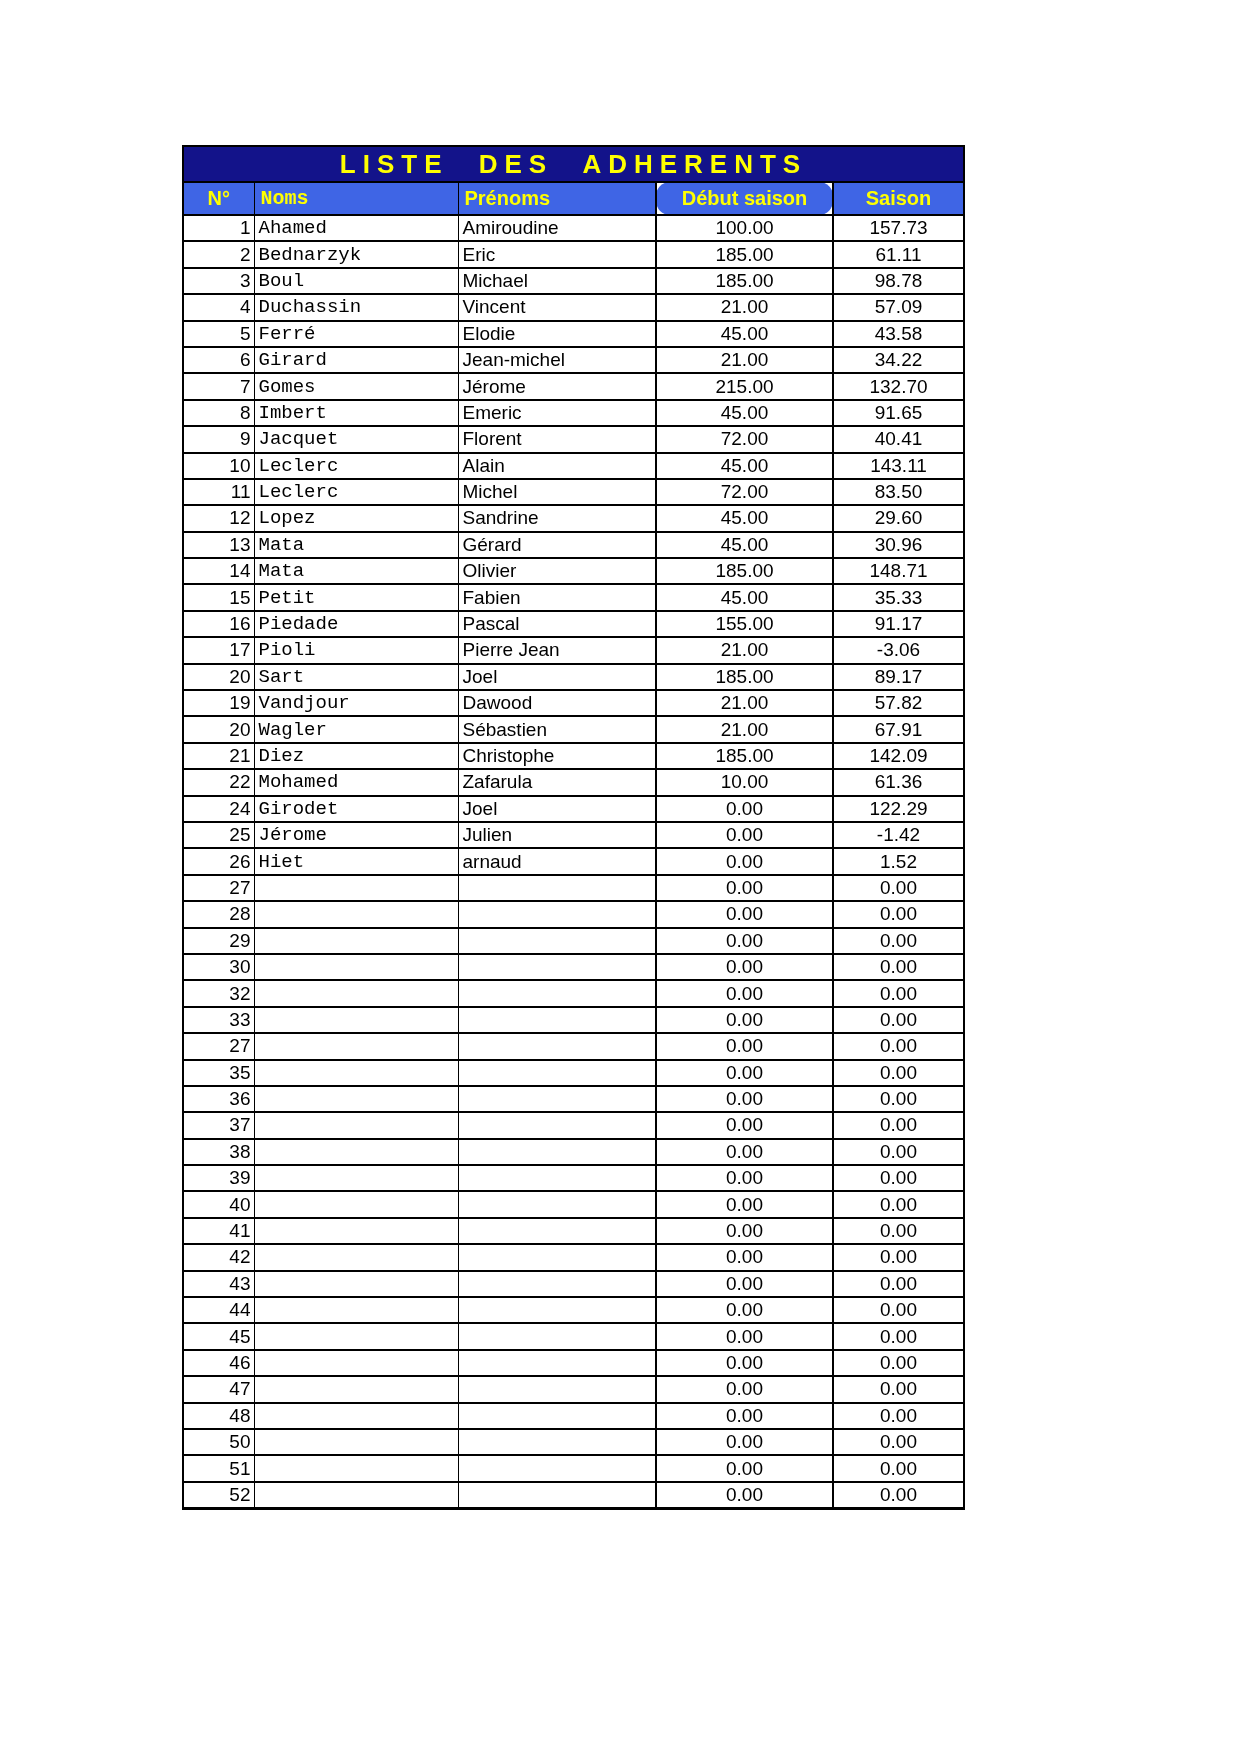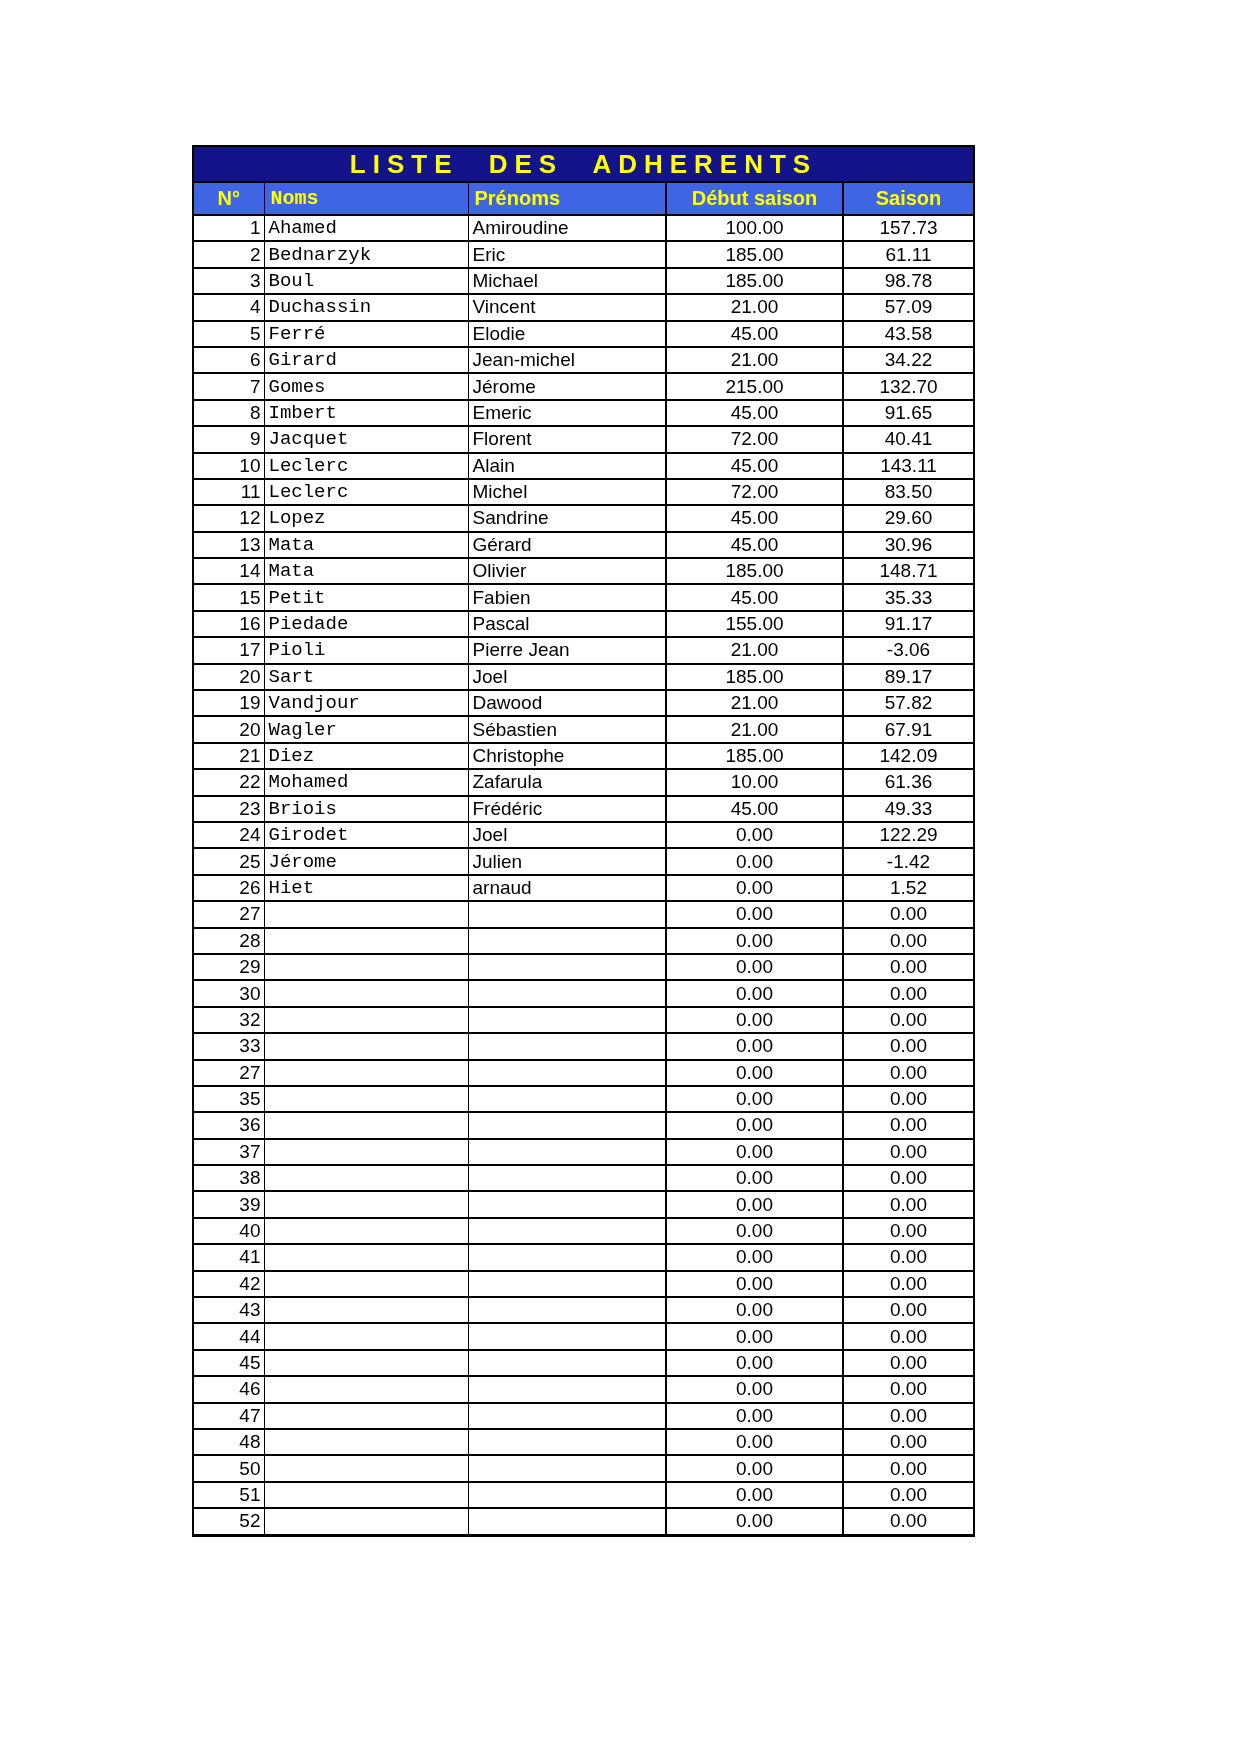--- a/index.html
+++ b/index.html
@@ -10,21 +10,21 @@
   }
   .page {
     position: relative;
     width: 1241px;
     height: 1754px;
     background: #ffffff;
     overflow: hidden;
   }
   .sheet {
     position: absolute;
-    left: 192px;
+    left: 182px;
     top: 145px;
     width: 910px;
   }
   table.adherents {
     border-collapse: collapse;
     table-layout: fixed;
     width: 781px;
     border: 2px solid #000000;
     border-bottom-width: 3px;
   }
@@ -67,21 +67,21 @@
     border-top: 2px solid #000000;
     border-bottom: 2px solid #000000;
     padding: 0 4px;
     white-space: nowrap;
     overflow: hidden;
   }
   
   .c-n   { text-align: right; padding-right: 3px; }
   .c-nom { text-align: left; font-family: Liberation Mono, monospace; }
   .c-pre { text-align: left; margin-left: 44px; }
-  .c-deb { text-align: center; border-left: 2px solid #000000 !important; }
+  .c-deb { text-align: center; border-left: 2px solid #000000 !important; border-radius: 14px; }
   .c-sai { text-align: center; border-left: 2px solid #000000 !important; }
   th.c-n, th.c-deb, th.c-sai { text-align: center; }
   th.c-nom, th.c-pre { text-align: left; }
 </style>
 </head>
 <body>
 
 <div class="page">
   <div class="sheet">
     <table class="adherents">
@@ -253,27 +253,20 @@
             <td class="c-sai">142.09</td>
           </tr>
           <tr>
             <td class="c-n">22</td>
             <td class="c-nom">Mohamed</td>
             <td class="c-pre">Zafarula</td>
             <td class="c-deb">10.00</td>
             <td class="c-sai">61.36</td>
           </tr>
           <tr>
-            <td class="c-n">23</td>
-            <td class="c-nom">Briois</td>
-            <td class="c-pre">Frédéric</td>
-            <td class="c-deb">45.00</td>
-            <td class="c-sai">49.33</td>
-          </tr>
-          <tr>
             <td class="c-n">24</td>
             <td class="c-nom">Girodet</td>
             <td class="c-pre">Joel</td>
             <td class="c-deb">0.00</td>
             <td class="c-sai">122.29</td>
           </tr>
           <tr>
             <td class="c-n">25</td>
             <td class="c-nom">Jérome</td>
             <td class="c-pre">Julien</td>

